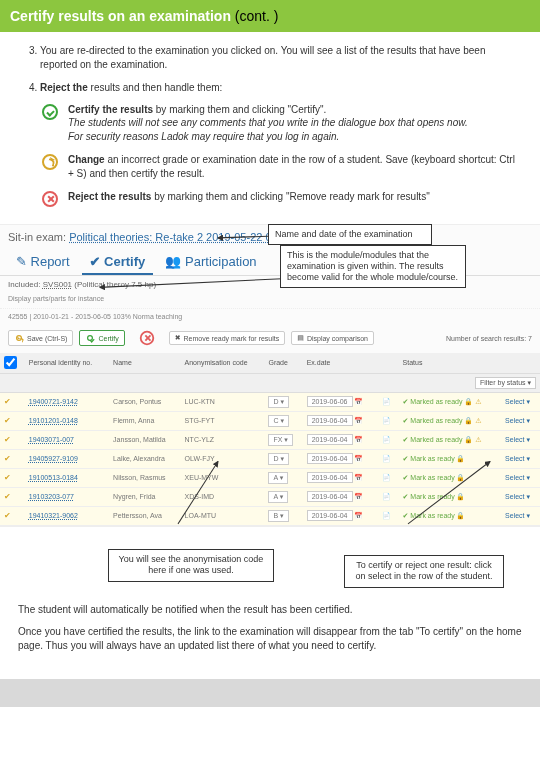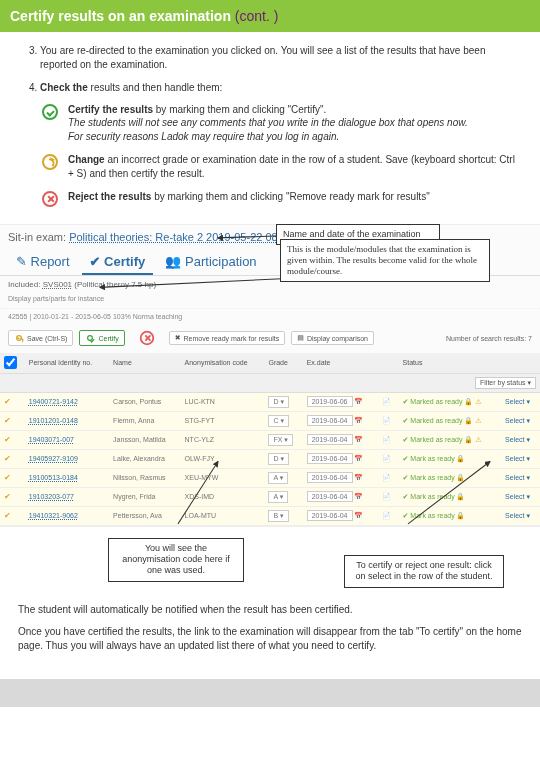--- a/index.html
+++ b/index.html
@@ -5,21 +5,21 @@
   * { box-sizing: border-box; margin: 0; padding: 0; }
   body { font-family: Arial, sans-serif; font-size: 10px; color: #333; width: 540px; background: #fff; }
 
   .header-bar {
     background: #8cc63f;
     color: #fff;
     padding: 8px 10px;
     font-size: 14px;
     font-weight: bold;
   }
-  .header-bar .cont { font-weight: normal; color: #701a75; }
+  .header-bar .cont { font-weight: normal; color: #000000; }
 
   .section { padding: 12px 18px 4px 18px; }
   ol.top-list { list-style: decimal; padding-left: 22px; }
   ol.top-list > li { margin-bottom: 10px; line-height: 1.35; }
   ol.top-list > li.bold-lead > .lead { font-weight: bold; }
 
   ul.action-list { list-style: none; padding-left: 28px; margin-top: 8px; }
   ul.action-list > li { margin-bottom: 10px; position: relative; line-height: 1.35; }
   ul.action-list > li .bullet-icon {
     position: absolute; left: -26px; top: 1px; width: 16px; height: 16px;
@@ -62,23 +62,23 @@
   .mock .dropdown { display:inline-block; border:1px solid #ccc; padding:1px 4px; background:#fff; }
   .mock .check { color:#d6a62a; font-size:8px; }
   .mock .status { color:#6a4; }
   .mock .warn { color:#d6a62a; }
   .mock .select-link { color:#2e6da6; }
 
   
   .callout {
     position:absolute; background:#fff; border:1px solid #333; padding:4px 6px; font-size:9px; line-height:1.25; z-index:5;
   }
-  .callout.c1 { top:-1px; left:276px; width:164px; }
-  .callout.c2 { top:14px; left:280px; width:210px;font-family:Liberation Serif, serif; }
-  .callout.c3 { bottom:-56px; left:108px; width:136px; text-align:center;}
+  .callout.c1 { top:-1px; left:268px; width:164px; }
+  .callout.c2 { top:20px; left:280px; width:186px; }
+  .callout.c3 { bottom:-56px; left:108px; width:166px; text-align:center;}
   .callout.c4 { bottom:-62px; left:344px; width:160px; text-align:center;}
 
   svg.arrows { position:absolute; top:0; left:0; width:100%; height:100%; pointer-events:none; z-index:4;}
 
   .bottom-text { padding: 72px 18px 12px 18px; font-size:10px; line-height:1.4; }
   .bottom-text p { margin-bottom:8px; }
 
   .footer-bar { height:28px; background:#d9d9d9; margin-top:6px;}
 </style>
 </head>
@@ -86,21 +86,21 @@
 
 <div class="header-bar">
   <span>Certify results on an examination</span>
   <span class="cont">(cont. )</span>
 </div>
 
 <div class="section">
   <ol class="top-list" start="3">
     <li><span>You are re-directed to the examination you clicked on. You will see a list of the results that have been reported on the examination.</span></li>
     <li class="bold-lead">
-      <span class="lead">Check the</span><span> results and then handle them:</span>
+      <span class="lead">Reject the</span><span> results and then handle them:</span>
       <ul class="action-list">
         <li>
           <span class="bullet-icon"><span class="ico ico-green"></span></span>
           <span class="bold">Certify the results</span><span> by marking them and clicking "Certify".</span><br>
           <span class="italic">
             <span>The students will </span><em class="underline">not</em><span> see any comments that you write in the dialogue box that opens now.</span>
           </span><br>
           <span class="italic">For security reasons Ladok may require that you log in again.</span>
         </li>
         <li>

